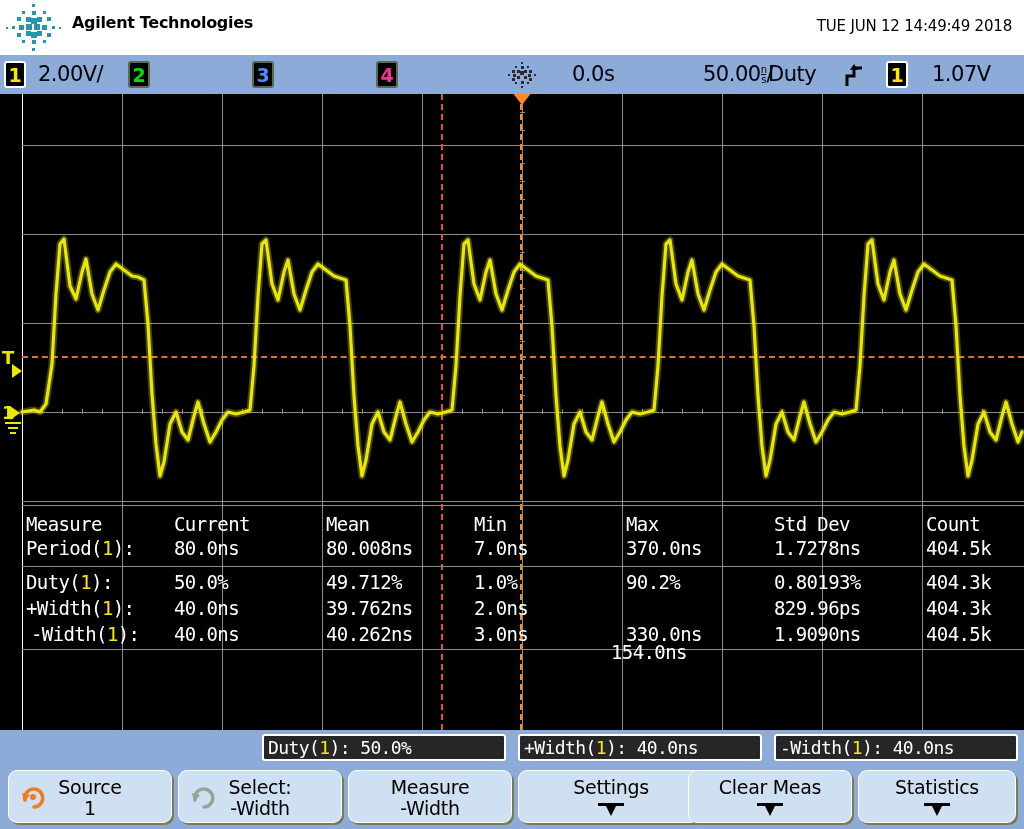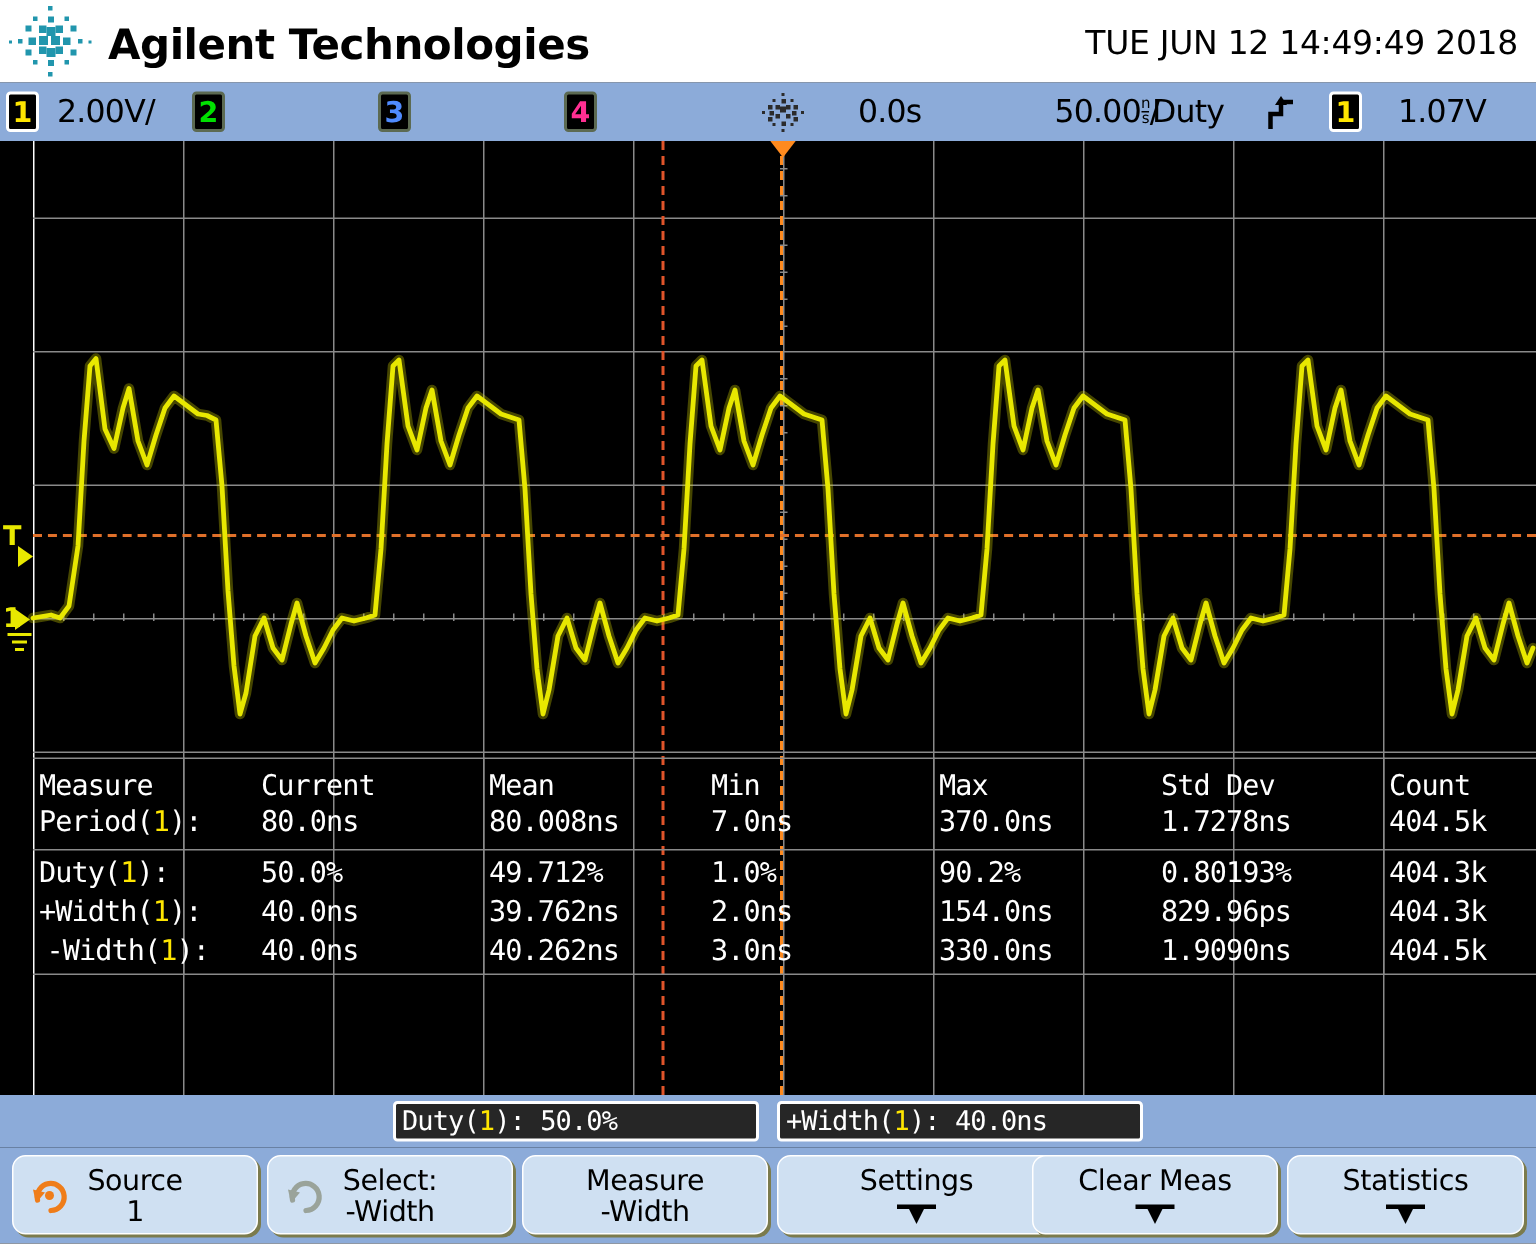--- a/index.html
+++ b/index.html
@@ -4,23 +4,23 @@
 <style>
   html,body{margin:0;padding:0;background:#fff;}
   body{width:1024px;height:829px;overflow:hidden;
        font-family:"DejaVu Sans Mono","Liberation Mono",monospace;}
   #app{position:relative;width:1024px;height:829px;background:#000;}
 
   
   .titlebar{position:absolute;left:0;top:0;width:1024px;height:55px;background:#ffffff;}
   .logo{position:absolute;left:6px;top:2px;width:58px;height:52px;}
   .brand{position:absolute;left:72px;top:13px;font-family:"DejaVu Sans","Liberation Sans",sans-serif;
-         font-weight:bold;font-size:28px;color:#000;letter-spacing:-0.3px;}
+         font-weight:bold;font-size:16px;color:#000;letter-spacing:-0.3px;}
   .datetime{position:absolute;right:12px;top:17px;font-family:"DejaVu Sans","Liberation Sans",sans-serif;
-            font-size:22px;color:#000;letter-spacing:-0.2px;}
+            font-size:15px;color:#000;letter-spacing:-0.2px;}
 
   
   .statusbar{position:absolute;left:0;top:55px;width:1024px;height:39px;background:#8cabd9;}
   .chbadge{position:absolute;top:61px;width:22px;height:27px;border-radius:3px;background:#000;
            border:2px solid #5c6a52;box-sizing:border-box;
            font-family:"DejaVu Sans","Liberation Sans",sans-serif;font-weight:bold;font-size:19px;
            line-height:24px;text-align:center;}
   .chbadge.sel{border-color:#ffffff;}
   .sb-txt{position:absolute;top:62px;font-family:"DejaVu Sans","Liberation Sans",sans-serif;
           font-size:21px;color:#000;letter-spacing:-0.5px;}
@@ -351,41 +351,42 @@
         <span class="mcell" style="left:604px;">90.2%</span>
         <span class="mcell" style="left:752px;">0.80193%</span>
         <span class="mcell" style="left:904px;">404.3k</span>
       </div>
 
       <div class="meas-row" style="top:92px;">
         <span class="mcell" style="left:4px;"><span>+Width(</span><span class="ch1">1</span><span>):</span></span>
         <span class="mcell" style="left:152px;">40.0ns</span>
         <span class="mcell" style="left:304px;">39.762ns</span>
         <span class="mcell" style="left:452px;">2.0ns</span>
-        <span class="mcell" style="left:604px;">154.0ns</span>
+        <span class="mcell" style="left:589px;margin-top:44px;">154.0ns</span>
         <span class="mcell" style="left:752px;">829.96ps</span>
         <span class="mcell" style="left:904px;">404.3k</span>
       </div>
 
       <div class="meas-row" style="top:118px;">
         <span class="mcell" style="left:9px;"><span>-Width(</span><span class="ch1">1</span><span>):</span></span>
         <span class="mcell" style="left:152px;">40.0ns</span>
         <span class="mcell" style="left:304px;">40.262ns</span>
         <span class="mcell" style="left:452px;">3.0ns</span>
         <span class="mcell" style="left:604px;">330.0ns</span>
         <span class="mcell" style="left:752px;">1.9090ns</span>
         <span class="mcell" style="left:904px;">404.5k</span>
       </div>
     </div>
   </div>
 
   <div class="badgebar"></div>
 
   <div class="mbadge" style="left:262px;width:244px;"><span>Duty(</span><span class="ch1">1</span><span>): 50.0%</span></div>
   <div class="mbadge" style="left:518px;width:244px;"><span>+Width(</span><span class="ch1">1</span><span>): 40.0ns</span></div>
+  <div class="mbadge" style="left:774px;width:244px;"><span>-Width(</span><span class="ch1">1</span><span>): 40.0ns</span></div>
 
   <div class="keybar"></div>
 
   <div class="softkey" style="left:8px;width:164px;">
     <svg class="knob" viewBox="0 0 28 28">
       <path d="M6 17 A9 9 0 1 1 15 24" stroke="#ef7d1a" stroke-width="3.5" fill="none" stroke-linecap="round"></path>
       <path d="M3 10 L11 12 L5 19 Z" fill="#ef7d1a"></path>
       <circle cx="14" cy="14" r="3" fill="#ef7d1a"></circle>
     </svg>
     <div class="sk-l1">Source</div>

